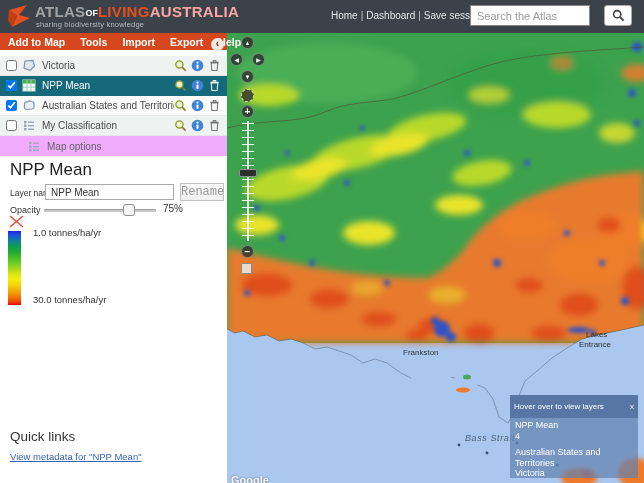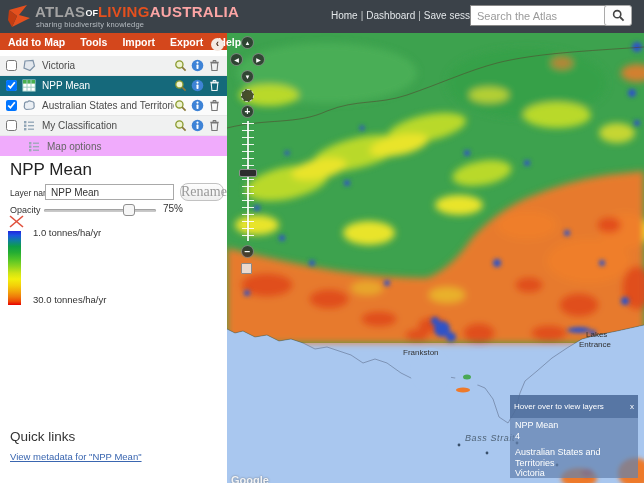--- a/index.html
+++ b/index.html
@@ -15,21 +15,21 @@
   .logo-icon { position:absolute; left:7px; top:4px; width:25px; height:25px; }
   .brand { position:absolute; left:35px; top:4px; white-space:nowrap; line-height:15px; }
   .brand .b-atlas { color:#a3a3a3; font-size:15px; font-weight:700; letter-spacing:.3px; }
   .brand .b-of { color:#fff; font-size:9px; font-weight:700; vertical-align:1px; }
   .brand .b-living { color:#e4501e; font-size:15px; font-weight:700; letter-spacing:.3px; }
   .brand .b-australia { color:#fca5a5; font-size:15px; font-weight:700; letter-spacing:.3px; }
   .tagline { position:absolute; left:36px; top:20px; color:#b6bcc1; font-size:7.5px; letter-spacing:.2px; }
   .nav { position:absolute; left:331px; top:10px; color:#e3e7ea; font-size:10px; white-space:nowrap; }
   .nav span.lnk { cursor:pointer; }
   .nav span.sep { margin:0 3px; color:#c6cacd; }
-  .search-input { position:absolute; left:470px; top:5px; width:144px; height:21px;
+  .search-input { position:absolute; left:470px; top:5px; width:120px; height:21px;
     border:1px solid #888; background:#fff; font-size:11px; padding:0 6px;
     font-family:"Liberation Sans", sans-serif; color:#333; }
   .search-input::placeholder { color:#9a9a9a; }
   .search-btn { position:absolute; left:604px; top:5px; width:28px; height:21px;
     background:#fdfdfd; border:1px solid #aaa; border-radius:3px; cursor:pointer;
     display:flex; align-items:center; justify-content:center; }
 
   
   .menubar { position:absolute; left:0; top:33px; width:227px; height:17px; background:#d4471c; z-index:25;
     display:flex; align-items:center; color:#fff; font-size:10.5px; font-weight:600; }
@@ -54,22 +54,22 @@
     cursor:pointer; }
   .maprow .type-icon { margin-left:27px; }
 
   
   .panel-title { position:absolute; left:10px; top:160px; font-size:17px; color:#222; }
   .fld-label { position:absolute; font-size:8.5px; color:#333; }
   .layername-input { position:absolute; left:45px; top:184px; width:129px; height:16px;
     border:1px solid #a9a9a9; font-size:10px; padding:0 5px; color:#333;
     font-family:"Liberation Sans", sans-serif; }
   .rename-btn { position:absolute; left:180px; top:183px; width:44px; height:18px;
-    background:linear-gradient(#fdfdfd,#efefef); border:1px solid #c2c2c2; border-radius:8px;
-    font-size:14px; color:#999; cursor:pointer; font-family:Liberation Serif, serif; }
+    background:linear-gradient(#fdfdfd,#efefef); border:1px solid #c2c2c2; border-radius:0;
+    font-size:12px; color:#999; cursor:pointer; font-family:Liberation Mono, monospace; }
   .op-track { position:absolute; left:44px; top:209px; width:112px; height:3px;
     background:#c9c9c9; border-radius:2px; box-shadow:inset 0 1px 1px #9e9e9e; cursor:pointer; }
   .op-handle { position:absolute; left:123px; top:204px; width:12px; height:12px;
     background:#f6f6f6; border:1px solid #8f8f8f; border-radius:3px; cursor:grab; }
   .op-value { position:absolute; left:163px; top:203px; font-size:10px; color:#333; }
   .remove-x { position:absolute; left:8px; top:214px; width:17px; height:15px; cursor:pointer; }
   .legend-bar { position:absolute; left:8px; top:231px; width:13px; height:74px;
     background:linear-gradient(180deg,
       #2025dd 0%, #1a55e0 6%, #0f7f9e 13%, #0e9e46 21%, #24ad33 29%,
       #4fc327 38%, #8ed51f 48%, #cfe414 57%, #f2ef0c 65%, #f4cf09 74%,

